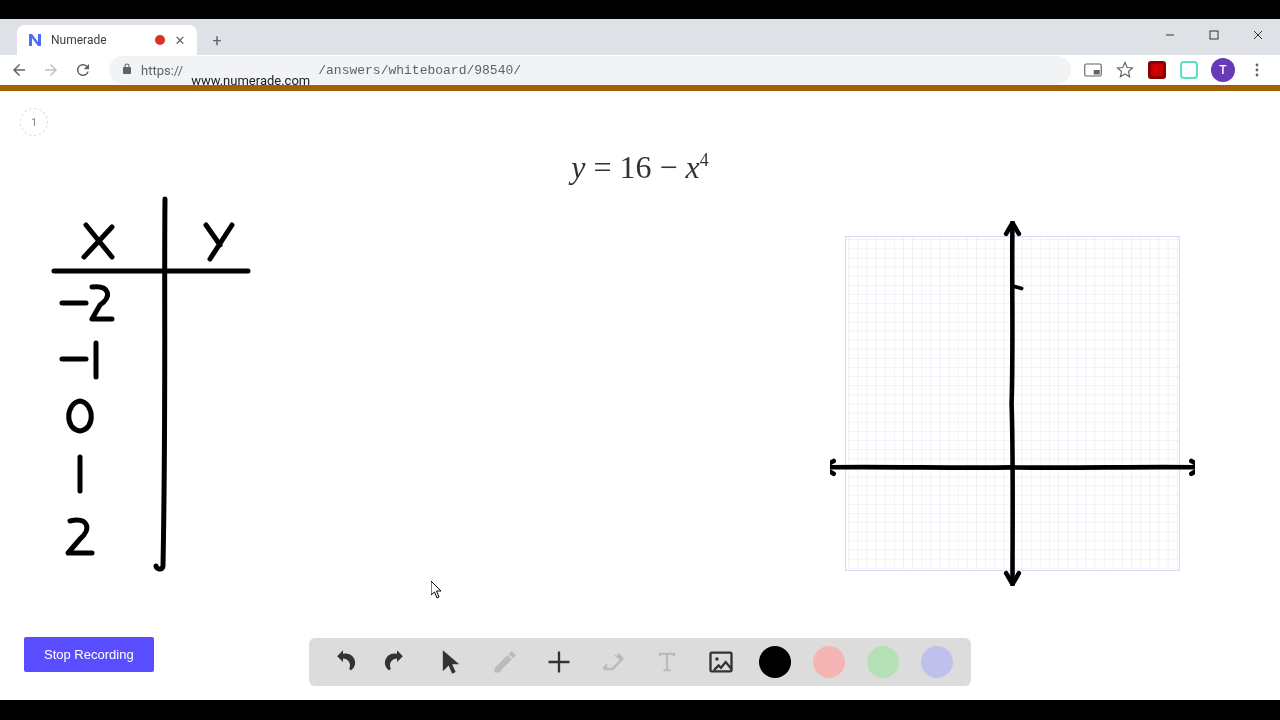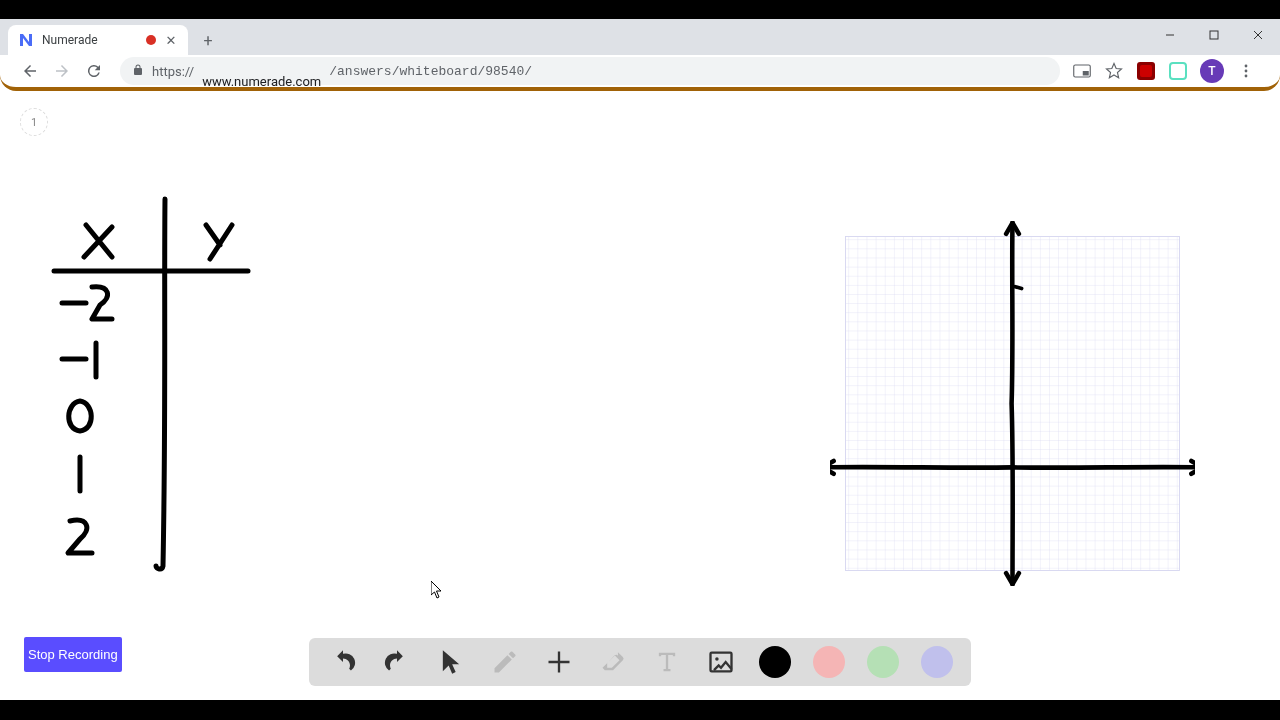--- a/index.html
+++ b/index.html
@@ -6,31 +6,31 @@
     html, body { width: 1280px; height: 720px; overflow: hidden; font-family: -apple-system, Segoe UI, Roboto, sans-serif; }
     
     .letterbox-top, .letterbox-bottom { background: #000; width: 100%; }
     .letterbox-top { height: 19px; }
     .letterbox-bottom { height: 20px; }
     
     .browser { background: #fff; width: 100%; height: 681px; display: flex; flex-direction: column; }
     
     
     .tab-strip { height: 36px; background: #dee1e6; display: flex; align-items: flex-end; padding: 0 8px; position: relative; }
-    .tab { height: 30px; background: #fff; border-radius: 8px 8px 0 0; display: flex; align-items: center; padding: 0 10px; gap: 8px; min-width: 180px; position: relative; font-size: 12px; color: #3c4043; }
+    .tab { height: 30px; background: #fff; border-radius: 8px 8px 0 0; display: flex; align-items: center; padding: 0 10px; gap: 8px; min-width: 180px; position: relative; font-size: 12px; color: #3c4043; margin-left: 9px; }
     .tab-favicon { width: 16px; height: 16px; display: flex; align-items: center; justify-content: center; }
     .tab-title { flex: 1; white-space: nowrap; overflow: hidden; text-overflow: ellipsis; }
     .tab-recording { width: 10px; height: 10px; background: #d93025; border-radius: 50%; }
     .tab-close { width: 14px; height: 14px; display: flex; align-items: center; justify-content: center; color: #5f6368; cursor: pointer; font-size: 13px;}
     .new-tab { width: 28px; height: 28px; display: flex; align-items: center; justify-content: center; color: #5f6368; cursor: pointer; margin-left: 6px; margin-bottom: 1px; font-size: 16px;}
     .window-controls { position: absolute; right: 0; top: 0; height: 32px; display: flex; }
     .win-btn { width: 44px; display: flex; align-items: center; justify-content: center; color: #222; cursor: pointer; }
     
     
-    .addr-bar { height: 36px; background: #fff; border-bottom: 4px solid #a16207; display: flex; align-items: center; padding: 0 16px; gap: 4px; border-radius: 16px; }
+    .addr-bar { height: 36px; background: #fff; border-bottom: 6px solid #a16207; display: flex; align-items: center; padding: 0 5px; gap: 4px; }
     .nav-btn { width: 28px; height: 28px; display: flex; align-items: center; justify-content: center; color: #5f6368; border-radius: 50%; cursor: pointer; }
     .nav-btn.disabled { color: #bdc1c6; }
     .url-box { flex: 1; height: 28px; background: #f1f3f4; border-radius: 14px; display: flex; align-items: center; padding: 0 12px; gap: 8px; font-size: 13px; color: #5f6368; margin: 0 8px; }
     .url-host { color: #202124; margin-top: 20px; }
     .url-path { color: #5f6368; font-family: Liberation Mono, monospace; }
     .addr-icons { display: flex; align-items: center; gap: 12px; padding-right: 8px; }
     .addr-icon { width: 20px; height: 20px; display: flex; align-items: center; justify-content: center; color: #5f6368; cursor: pointer; }
     .ext-badge { width: 18px; height: 18px; border-radius: 3px; }
     .avatar { width: 24px; height: 24px; border-radius: 50%; background: #673ab7; color: #fff; display: flex; align-items: center; justify-content: center; font-size: 12px; font-weight: 500;}
     
@@ -47,21 +47,21 @@
     
     
     .canvas-layer { position: absolute; inset: 0; }
     .canvas-layer svg { position: absolute; inset: 0; width: 100%; height: 100%; }
     
     
     .grid-box { position: absolute; left: 830px; top: 130px; width: 365px; height: 365px; }
     .grid-box svg { width: 100%; height: 100%; }
     
     
-    .stop-rec { position: absolute; left: 24px; bottom: 28px; background: #5a4dff; color: #fff; border: none; padding: 10px 4px; font-size: 13px; border-radius: 2px; cursor: pointer; }
+    .stop-rec { position: absolute; left: 24px; bottom: 28px; background: #5a4dff; color: #fff; border: none; padding: 10px 20px; font-size: 13px; border-radius: 2px; cursor: pointer; }
     
     
     .tool-tray { position: absolute; left: 50%; bottom: 14px; transform: translateX(-50%); background: #dcdcdc; border-radius: 6px; padding: 8px 18px; display: flex; align-items: center; gap: 22px; }
     .tool { width: 32px; height: 32px; display: flex; align-items: center; justify-content: center; cursor: pointer; color: #333; }
     .tool.muted { color: #aaa; }
     .tool svg { width: 28px; height: 28px; }
     .color-sw { width: 32px; height: 32px; border-radius: 50%; cursor: pointer; }
     
     
     .cursor-mark { position: absolute; width: 12px; height: 18px; }
@@ -162,20 +162,23 @@
           </svg>
       </div>
     </div>
   </div>
 
   <div class="content">
     <div class="page-badge">
       <span>1</span>
     </div>
 
+    <div class="equation">
+      <span>y</span><span class="n"> = </span><span class="n">16 − </span><span>x</span><sup class="n">4</sup>
+    </div>
 
     <div class="grid-box">
       <svg viewBox="0 0 400 400">
         <defs>
           <pattern id="smallGrid" width="10" height="10" patternUnits="userSpaceOnUse">
             <path d="M 10 0 L 0 0 0 10" fill="none" stroke="#d6d6f0" stroke-width="0.7"></path>
           </pattern>
         </defs>
         <rect x="17" y="17" width="366" height="366" fill="url(#smallGrid)" stroke="#d6d6f0" stroke-width="1"></rect>
 

